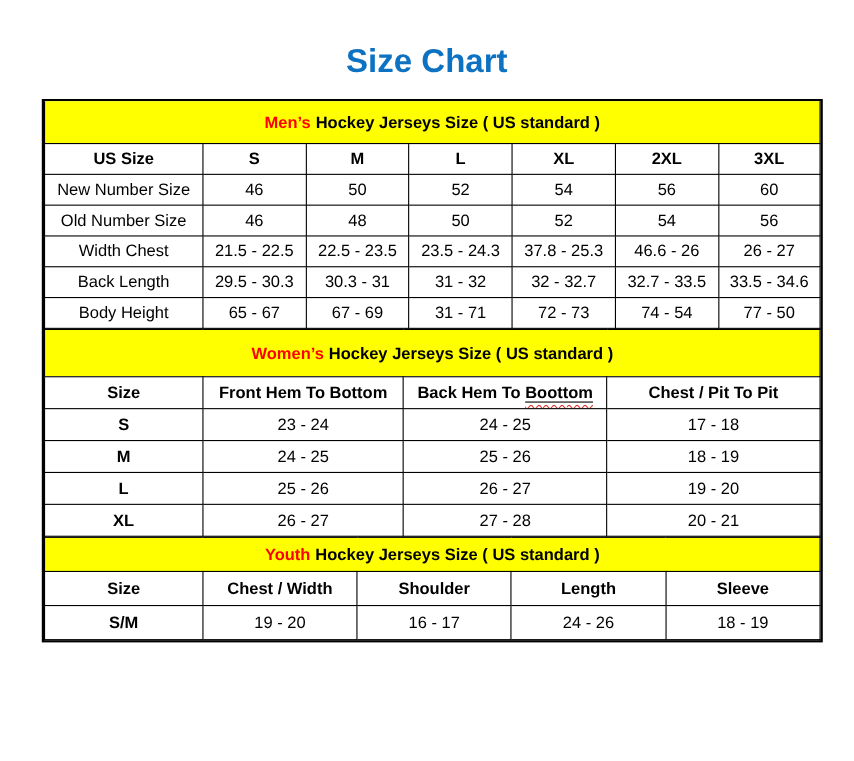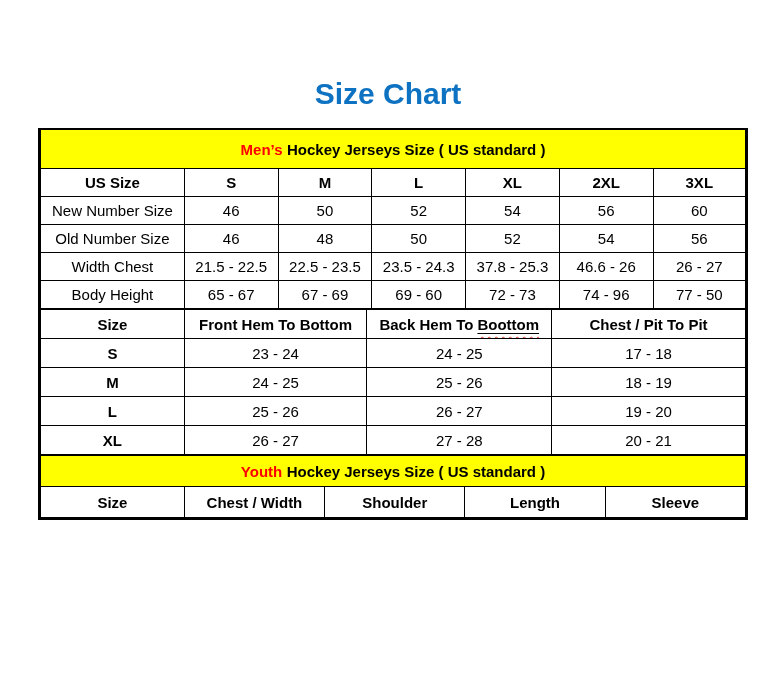--- a/index.html
+++ b/index.html
@@ -6,21 +6,21 @@
     margin: 0;
     padding: 0;
     background: #ffffff;
     width: 776px;
     height: 692px;
     font-family: "Liberation Sans", sans-serif;
     color: #000000;
     overflow: hidden;
   }
   .page-title {
-    padding-top: 76px;
+    padding-top: 38px;
     text-align: center;
     font-size: 30px;
     font-weight: bold;
     color: #0E72C2;
     line-height: 1.2;
     margin: 0 0 16px 0;
   }
   .chart-wrap {
     width: 710px;
     margin-left: 38px;
@@ -130,39 +130,53 @@
     <tr class="mens-row">
       <td class="lbl-normal">Width Chest</td>
       <td>21.5 - 22.5</td>
       <td>22.5 - 23.5</td>
       <td>23.5 - 24.3</td>
       <td>37.8 - 25.3</td>
       <td>46.6 - 26</td>
       <td>26 - 27</td>
     </tr>
     <tr class="mens-row">
+      <td class="lbl-normal">Back Length</td>
+      <td>29.5 - 30.3</td>
+      <td>30.3 - 31</td>
+      <td>31 - 32</td>
+      <td>32 - 32.7</td>
+      <td>32.7 - 33.5</td>
+      <td>33.5 - 34.6</td>
+    </tr>
+    <tr class="mens-row">
       <td class="lbl-normal">Body Height</td>
       <td>65 - 67</td>
       <td>67 - 69</td>
-      <td>69 - 60</td>
+      <td>31 - 71</td>
       <td>72 - 73</td>
-      <td>74 - 96</td>
+      <td>74 - 54</td>
       <td>77 - 50</td>
     </tr>
   </tbody>
     </table>
 
   <table class="size-table">
     <colgroup>
       <col style="width:20.4%">
         <col style="width:25.9%">
         <col style="width:26.2%">
         <col style="width:27.5%">
     </colgroup>
     <tbody>
+        <tr class="womens-band">
+      <td colspan="4" class="band">
+        <span class="band-red">Women’s</span><span>Hockey Jerseys Size ( US standard )</span>
+      </td>
+    </tr>
     <tr class="womens-row">
       <td class="colhead">Size</td>
       <td class="colhead">Front Hem To Bottom</td>
       <td class="colhead"><span>Back Hem To</span><span class="u-solid"><span class="u-wavy">Boottom</span></span></td>
       <td class="colhead">Chest / Pit To Pit</td>
     </tr>
     <tr class="womens-row">
       <td class="lbl-bold">S</td>
       <td>23 - 24</td>
       <td>24 - 25</td>
@@ -203,16 +217,23 @@
         <span class="band-red">Youth</span><span>Hockey Jerseys Size ( US standard )</span>
       </td>
     </tr>
     <tr class="youth-row">
       <td class="colhead">Size</td>
       <td class="colhead">Chest / Width</td>
       <td class="colhead">Shoulder</td>
       <td class="colhead">Length</td>
       <td class="colhead">Sleeve</td>
     </tr>
+    <tr class="youth-row">
+      <td class="lbl-bold">S/M</td>
+      <td>19 - 20</td>
+      <td>16 - 17</td>
+      <td>24 - 26</td>
+      <td>18 - 19</td>
+    </tr>
   </tbody>
     </table>
 
 </div>
 
 </body></html>

